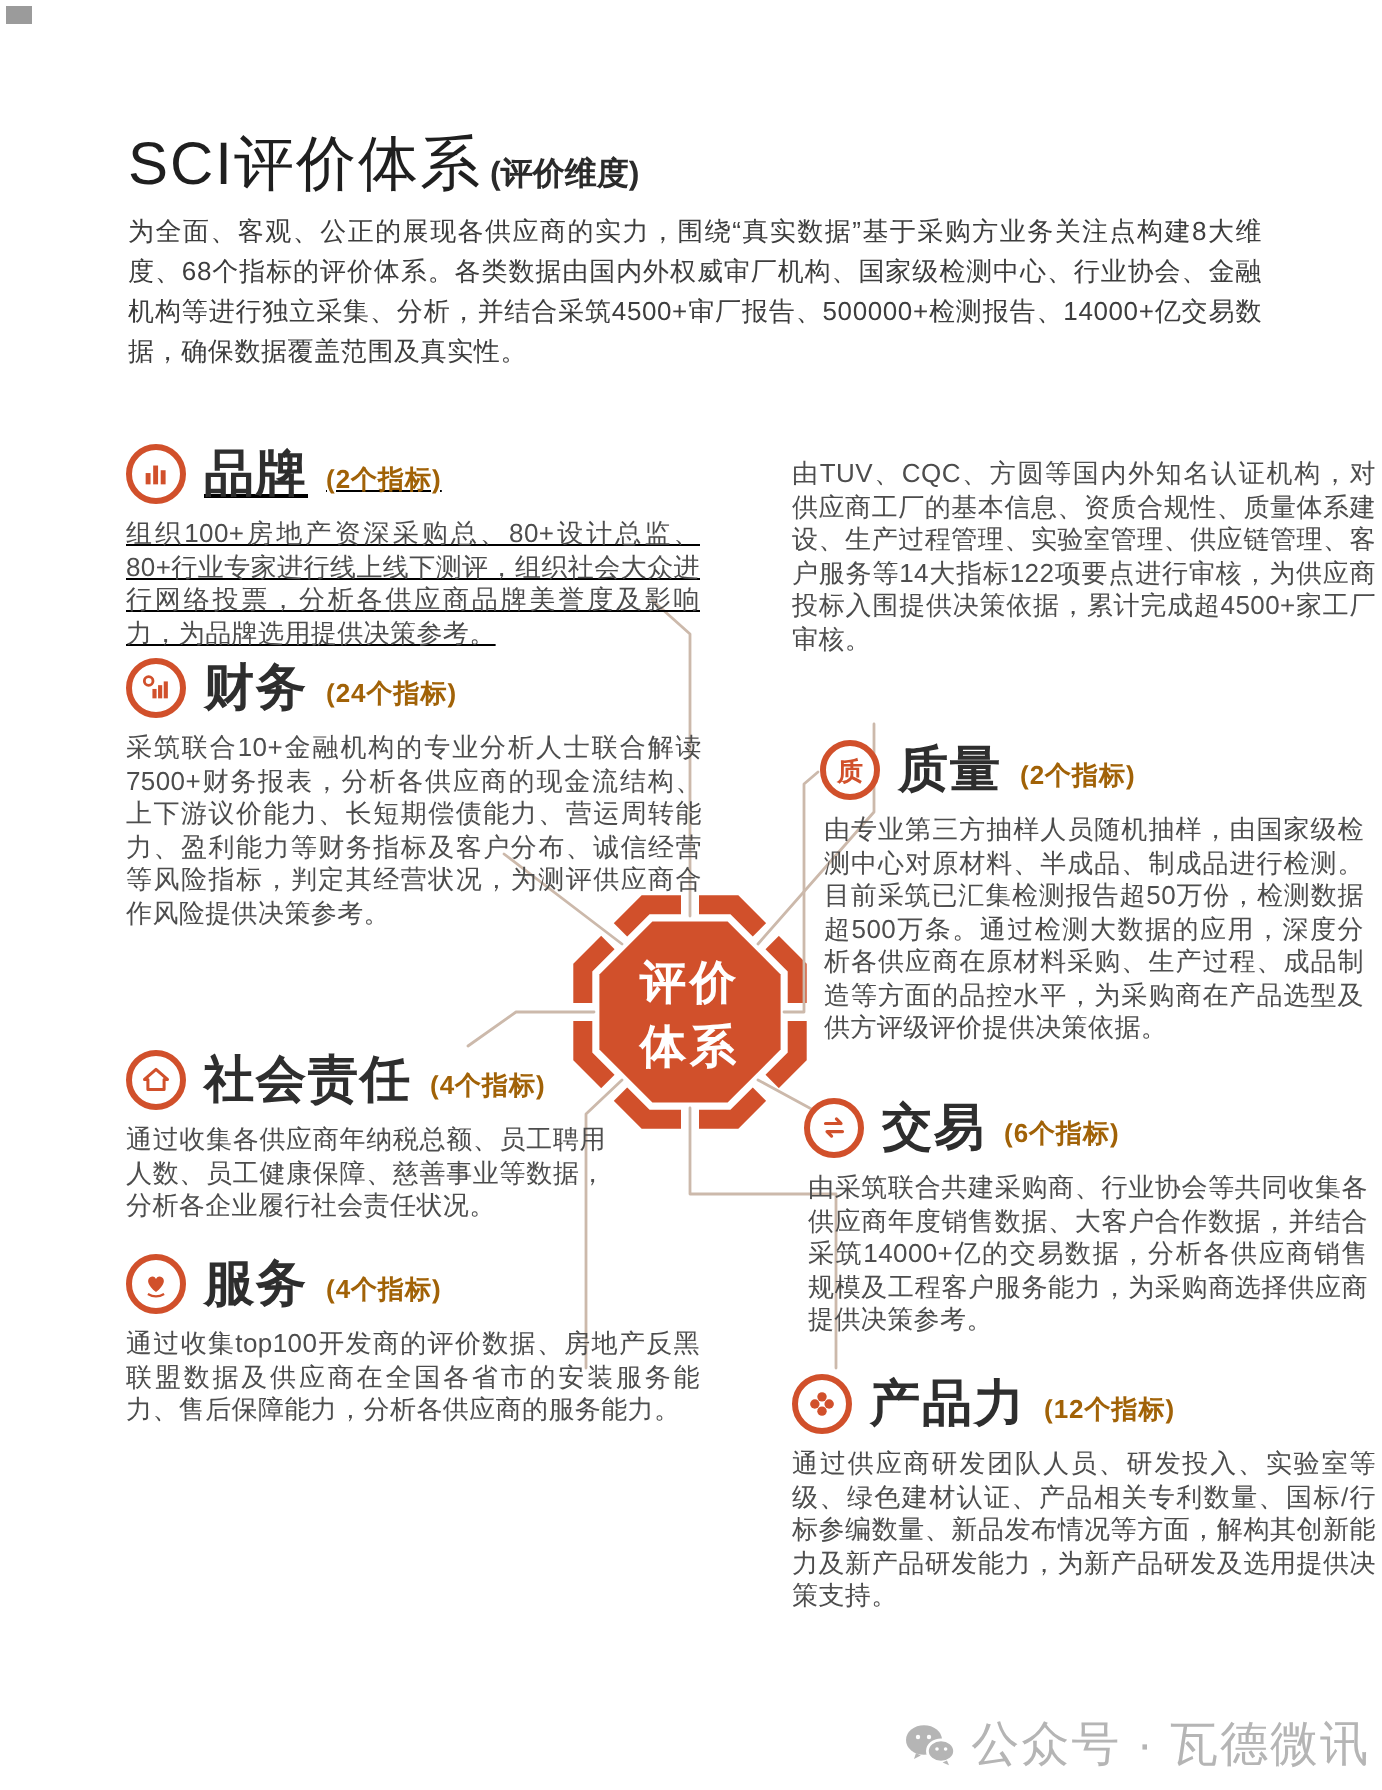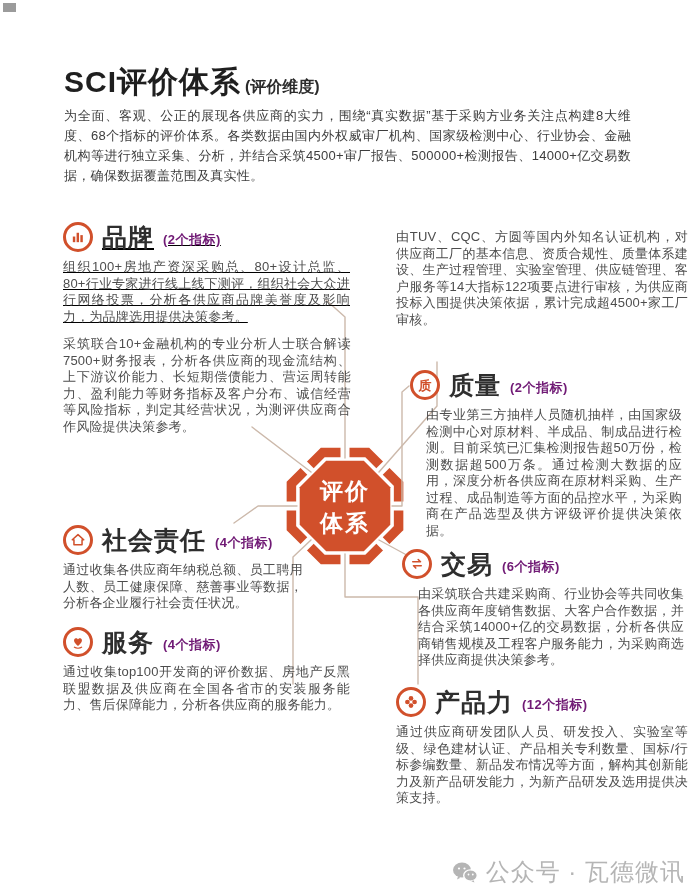--- a/index.html
+++ b/index.html
@@ -1,34 +1,34 @@
 <!DOCTYPE html>
 <html><head>
 <meta charset="utf-8">
 <style>
   html,body{margin:0;padding:0;background:#e8e8e8;}
   .canvas{position:relative;width:691px;height:895px;background:#ffffff;
     font-family:"Liberation Sans","DejaVu Sans",sans-serif;overflow:hidden;margin:0 auto;}
   .corner-sq{position:absolute;left:3px;top:3px;width:13px;height:9px;background:#9b9b9b;}
   
   .page-title{position:absolute;left:64px;top:62px;display:flex;align-items:baseline;color:#1f1f1f;}
-  .page-title .main{font-size:30px;font-weight:bold;letter-spacing:1px;}
+  .page-title .main{font-size:30px;font-weight:normal;letter-spacing:1px;}
   .page-title .suffix{font-size:16px;font-weight:bold;margin-left:4px;color:#2b2b2b;}
   .intro{position:absolute;left:64px;top:106px;width:567px;font-size:13px;line-height:20px;
     color:#3d3d3d;text-align:justify;letter-spacing:0.3px;}
   
   .sec{position:absolute;z-index:2;}
   .sec-head{display:flex;align-items:flex-end;gap:9px;}
   .icon-circle{width:30px;height:30px;border:3px solid #d1502b;border-radius:50%;
     display:flex;align-items:center;justify-content:center;flex:none;box-sizing:border-box;background:#fff;}
   .icon-circle .glyph{font-size:13px;font-weight:bold;color:#d1502b;line-height:1;}
   .sec-title{font-size:25px;font-weight:bold;color:#2e2e2e;line-height:29px;letter-spacing:1px;}
-  .sec-ind{font-size:13px;font-weight:bold;color:#701a75;padding-bottom:3px;letter-spacing:0.5px;}
+  .sec-ind{font-size:13px;font-weight:bold;color:#a16207;padding-bottom:3px;letter-spacing:0.5px;}
   .sec-body{margin-top:7px;font-size:13px;line-height:16.5px;color:#4d4d4d;text-align:justify;letter-spacing:0.2px;}
-  .indent .sec-body{margin-left:16px;}
+  .indent .sec-body{margin-left:2px;}
   
   .diagram{position:absolute;left:0;top:0;z-index:1;pointer-events:none;}
   .octa-text{font-family:"Liberation Sans","DejaVu Sans",sans-serif;font-weight:bold;font-size:23px;
     fill:#ffffff;letter-spacing:2px;}
   
   .watermark{position:absolute;right:6px;top:856px;display:flex;align-items:center;gap:8px;z-index:3;}
   .watermark .wm-text{font-size:24px;color:#b5b5b5;letter-spacing:1px;}
 </style>
 </head>
 <body>
@@ -82,20 +82,32 @@
           <rect x="11" y="6.5" width="2.6" height="7.5" fill="#d1502b"></rect>
         </svg>
       </span>
       <span class="sec-title">品牌</span>
       <span class="sec-ind">(2个指标)</span>
     </div>
     <div class="sec-body">组织100+房地产资深采购总、80+设计总监、80+行业专家进行线上线下测评，组织社会大众进行网络投票，分析各供应商品牌美誉度及影响力，为品牌选用提供决策参考。</div>
   </div>
 
   <div class="sec" style="left:63px;top:329px;width:288px;">
+    <div class="sec-head">
+      <span class="icon-circle">
+        <svg width="16" height="16" viewBox="0 0 17 17">
+          <circle cx="4.6" cy="4.8" r="2.3" fill="none" stroke="#d1502b" stroke-width="1.5"></circle>
+          <rect x="6.6" y="9" width="2.2" height="5" fill="#d1502b"></rect>
+          <rect x="9.6" y="7" width="2.2" height="7" fill="#d1502b"></rect>
+          <rect x="12.6" y="5" width="2.2" height="9" fill="#d1502b"></rect>
+        </svg>
+      </span>
+      <span class="sec-title">财务</span>
+      <span class="sec-ind">(24个指标)</span>
+    </div>
     <div class="sec-body">采筑联合10+金融机构的专业分析人士联合解读7500+财务报表，分析各供应商的现金流结构、上下游议价能力、长短期偿债能力、营运周转能力、盈利能力等财务指标及客户分布、诚信经营等风险指标，判定其经营状况，为测评供应商合作风险提供决策参考。</div>
   </div>
 
   <div class="sec" style="left:63px;top:525px;width:240px;">
     <div class="sec-head">
       <span class="icon-circle">
         <svg width="16" height="16" viewBox="0 0 17 17">
           <path d="M8.5,2.8 L14.6,8.2 H12.8 V13.6 H4.2 V8.2 H2.4 Z" fill="none" stroke="#d1502b" stroke-width="1.6" stroke-linejoin="round"></path>
         </svg>
       </span>

